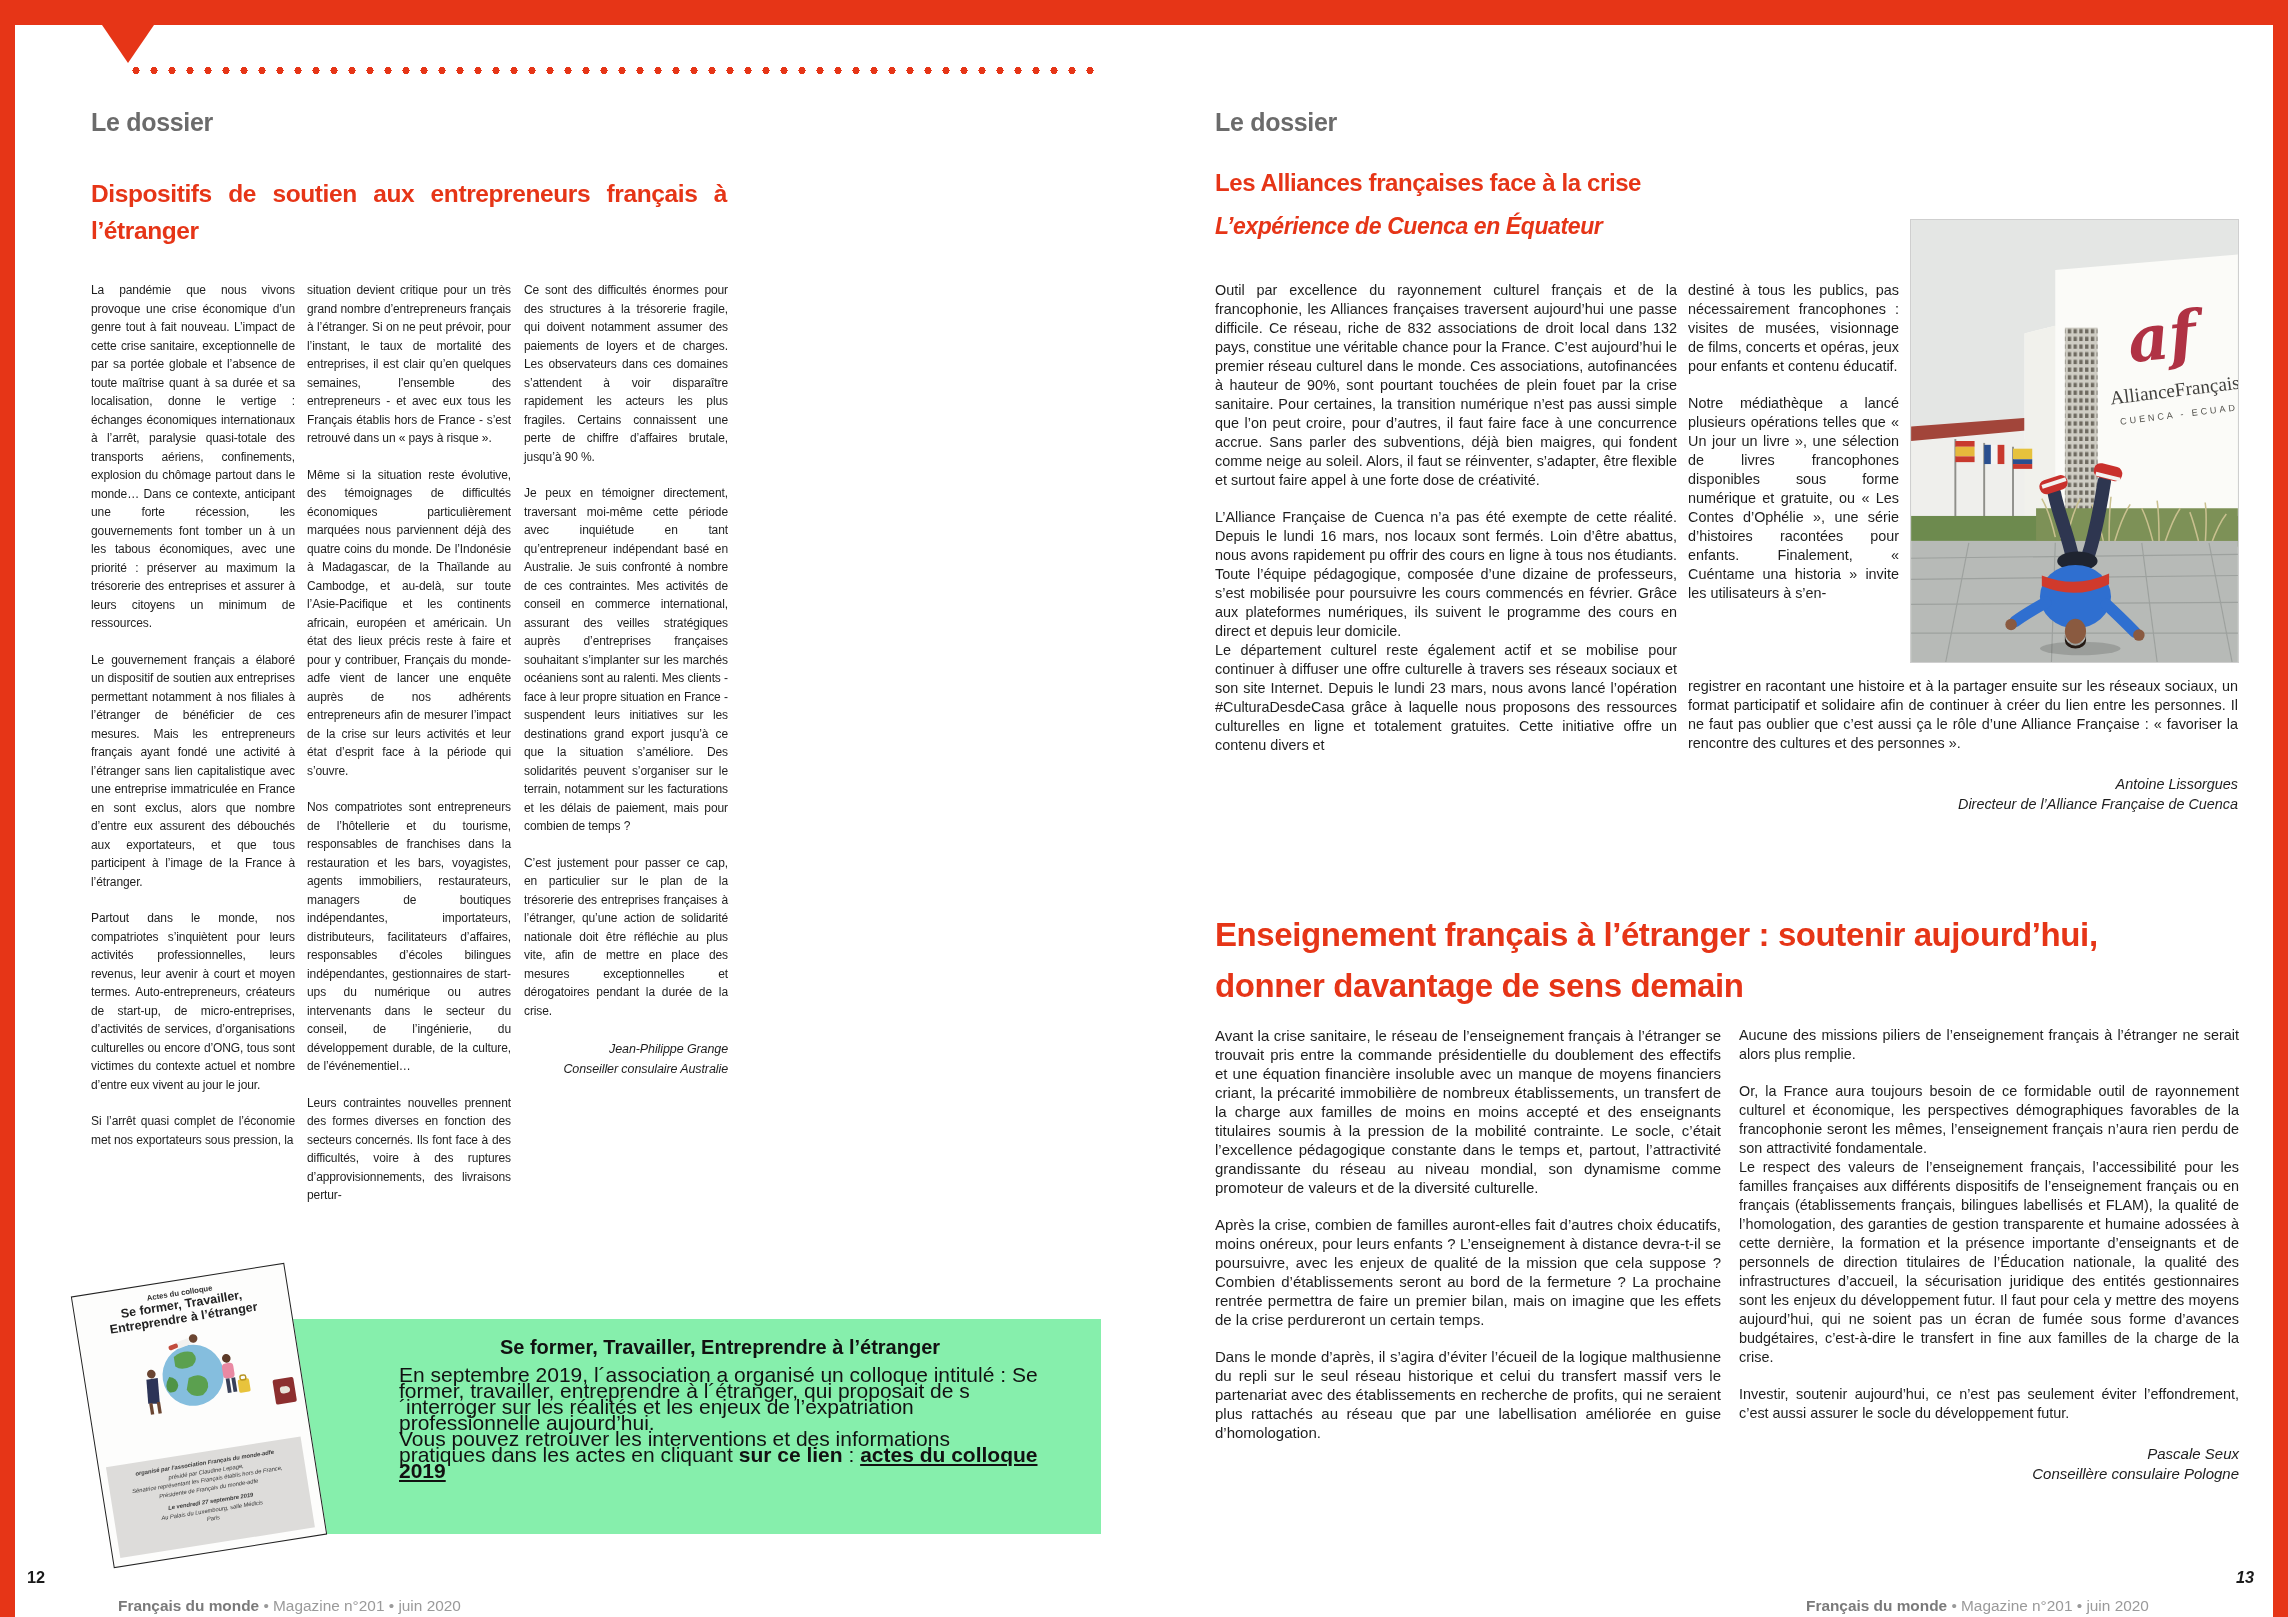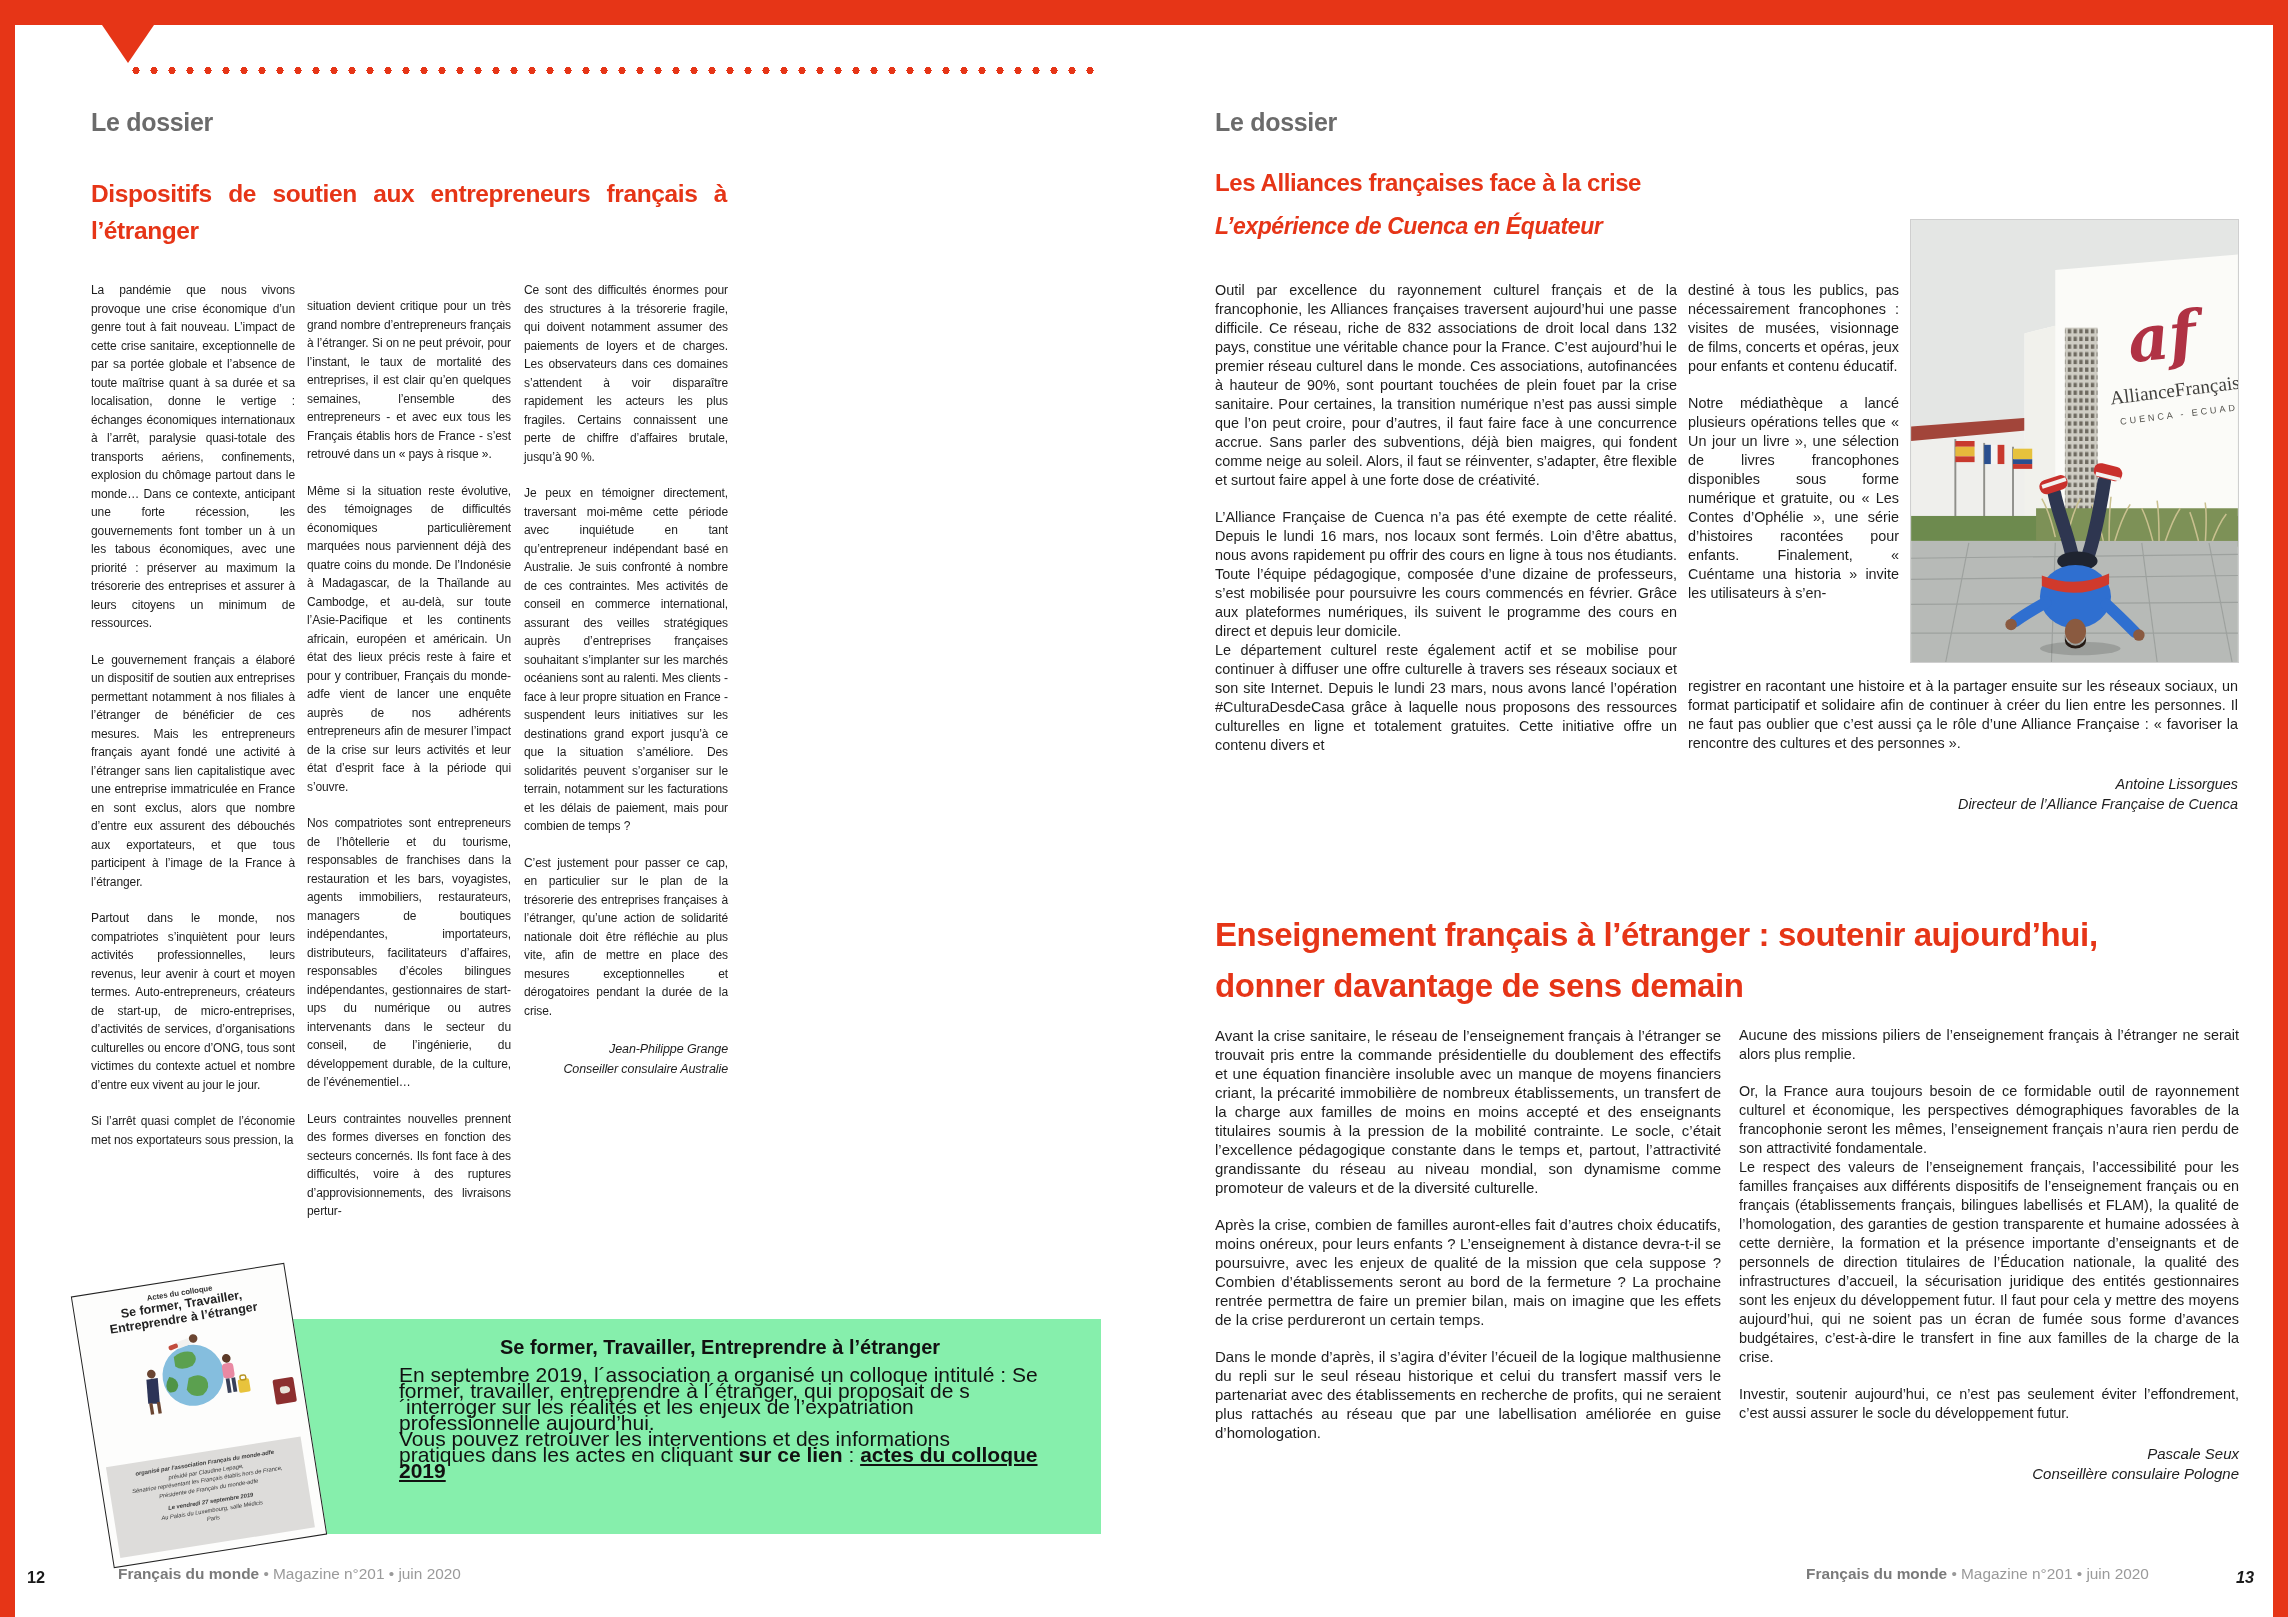--- a/index.html
+++ b/index.html
@@ -46,21 +46,21 @@
   .poster .p-t1, .poster .p-t2 { font-size:12.5px; font-weight:bold; color:#222; }
   .poster .p-gray { position:absolute; left:6.7px; bottom:7.7px; width:197px; height:92px; background:#dddcda;
                     padding-top:6.7px; }
   .poster .p-line { font-size:5.8px; line-height:8.6px; color:#3a3a3a; font-style:italic; }
   .poster .p-line.b { font-weight:bold; }
   .poster .stamp { position:absolute; right:7.7px; top:113px; width:21px; height:25px; background:#8c2f2f;
                    border-radius:1.9px; }
   .poster .stamp:after { content:""; position:absolute; left:5.8px; top:7.7px; width:9.6px; height:7.7px;
                    background:#e8e4da; border-radius:40% 60% 55% 45%; }
 
-  .footer { position:absolute; top:1565px; font-size:15.4px; color:#9a9a9a; }
+  .footer { position:absolute; top:1597px; font-size:15.4px; color:#9a9a9a; }
   .footer b { color:#7a7a7a; }
   .pageno { position:absolute; top:1568px; font-size:16.3px; font-weight:bold; color:#1a1a1a; }
 
   
   .pg13 .bodycol { font-size:14.4px; line-height:19px; }
   .a1-main  { left:1215px; top:281px; width:462px; }
   .a1-narrow{ left:1688px; top:281px; width:211px; }
   .a1-below { left:1688px; top:677px; width:550px; }
   .a2-col1  { left:1215px; top:1026px; width:506px; font-size:15px !important; }
   .a2-col2  { left:1739px; top:1026px; width:500px; }
@@ -88,21 +88,21 @@
       <div>l’étranger</div>
     </div>
 
     <div class="bodycol" style="left:91px; top:281px; width:204px;">
       <p>La pandémie que nous vivons provoque une crise économique d’un genre tout à fait nouveau. L’impact de cette crise sanitaire, exceptionnelle de par sa portée globale et l’absence de toute maîtrise quant à sa durée et sa localisation, donne le vertige : échanges économiques internationaux à l’arrêt, paralysie quasi-totale des transports aériens, confinements, explosion du chômage partout dans le monde… Dans ce contexte, anticipant une forte récession, les gouvernements font tomber un à un les tabous économiques, avec une priorité : préserver au maximum la trésorerie des entreprises et assurer à leurs citoyens un minimum de ressources.</p>
       <p>Le gouvernement français a élaboré un dispositif de soutien aux entreprises permettant notamment à nos filiales à l’étranger de bénéficier de ces mesures. Mais les entrepreneurs français ayant fondé une activité à l’étranger sans lien capitalistique avec une entreprise immatriculée en France en sont exclus, alors que nombre d’entre eux assurent des débouchés aux exportateurs, et que tous participent à l’image de la France à l’étranger.</p>
       <p>Partout dans le monde, nos compatriotes s’inquiètent pour leurs activités professionnelles, leurs revenus, leur avenir à court et moyen termes. Auto-entrepreneurs, créateurs de start-up, de micro-entreprises, d’activités de services, d’organisations culturelles ou encore d’ONG, tous sont victimes du contexte actuel et nombre d’entre eux vivent au jour le jour.</p>
       <p>Si l’arrêt quasi complet de l’économie met nos exportateurs sous pression, la</p>
     </div>
 
-    <div class="bodycol" style="left:307px; top:281px; width:204px;margin-top:16px;">
+    <div class="bodycol" style="left:307px; top:281px; width:204px;">
       <p>situation devient critique pour un très grand nombre d’entrepreneurs français à l’étranger. Si on ne peut prévoir, pour l’instant, le taux de mortalité des entreprises, il est clair qu’en quelques semaines, l’ensemble des entrepreneurs - et avec eux tous les Français établis hors de France - s’est retrouvé dans un « pays à risque ».</p>
       <p>Même si la situation reste évolutive, des témoignages de difficultés économiques particulièrement marquées nous parviennent déjà des quatre coins du monde. De l’Indonésie à Madagascar, de la Thaïlande au Cambodge, et au-delà, sur toute l’Asie-Pacifique et les continents africain, européen et américain. Un état des lieux précis reste à faire et pour y contribuer, Français du monde-adfe vient de lancer une enquête auprès de nos adhérents entrepreneurs afin de mesurer l’impact de la crise sur leurs activités et leur état d’esprit face à la période qui s’ouvre.</p>
       <p>Nos compatriotes sont entrepreneurs de l’hôtellerie et du tourisme, responsables de franchises dans la restauration et les bars, voyagistes, agents immobiliers, restaurateurs, managers de boutiques indépendantes, importateurs, distributeurs, facilitateurs d’affaires, responsables d’écoles bilingues indépendantes, gestionnaires de start-ups du numérique ou autres intervenants dans le secteur du conseil, de l’ingénierie, du développement durable, de la culture, de l’événementiel…</p>
       <p>Leurs contraintes nouvelles prennent des formes diverses en fonction des secteurs concernés. Ils font face à des difficultés, voire à des ruptures d’approvisionnements, des livraisons pertur-</p>
     </div>
 
     <div class="bodycol" style="left:524px; top:281px; width:204px;">
       <p>Ce sont des difficultés énormes pour des structures à la trésorerie fragile, qui doivent notamment assumer des paiements de loyers et de charges. Les observateurs dans ces domaines s’attendent à voir disparaître rapidement les acteurs les plus fragiles. Certains connaissent une perte de chiffre d’affaires brutale, jusqu’à 90 %.</p>
       <p>Je peux en témoigner directement, traversant moi-même cette période avec inquiétude en tant qu’entrepreneur indépendant basé en Australie. Je suis confronté à nombre de ces contraintes. Mes activités de conseil en commerce international, assurant des veilles stratégiques auprès d’entreprises françaises souhaitant s’implanter sur les marchés océaniens sont au ralenti. Mes clients - face à leur propre situation en France - suspendent leurs initiatives sur les destinations grand export jusqu’à ce que la situation s’améliore. Des solidarités peuvent s’organiser sur le terrain, notamment sur les facturations et les délais de paiement, mais pour combien de temps ?</p>
       <p>C’est justement pour passer ce cap, en particulier sur le plan de la trésorerie des entreprises françaises à l’étranger, qu’une action de solidarité nationale doit être réfléchie au plus vite, afin de mettre en place des mesures exceptionnelles et dérogatoires pendant la durée de la crise.</p>

